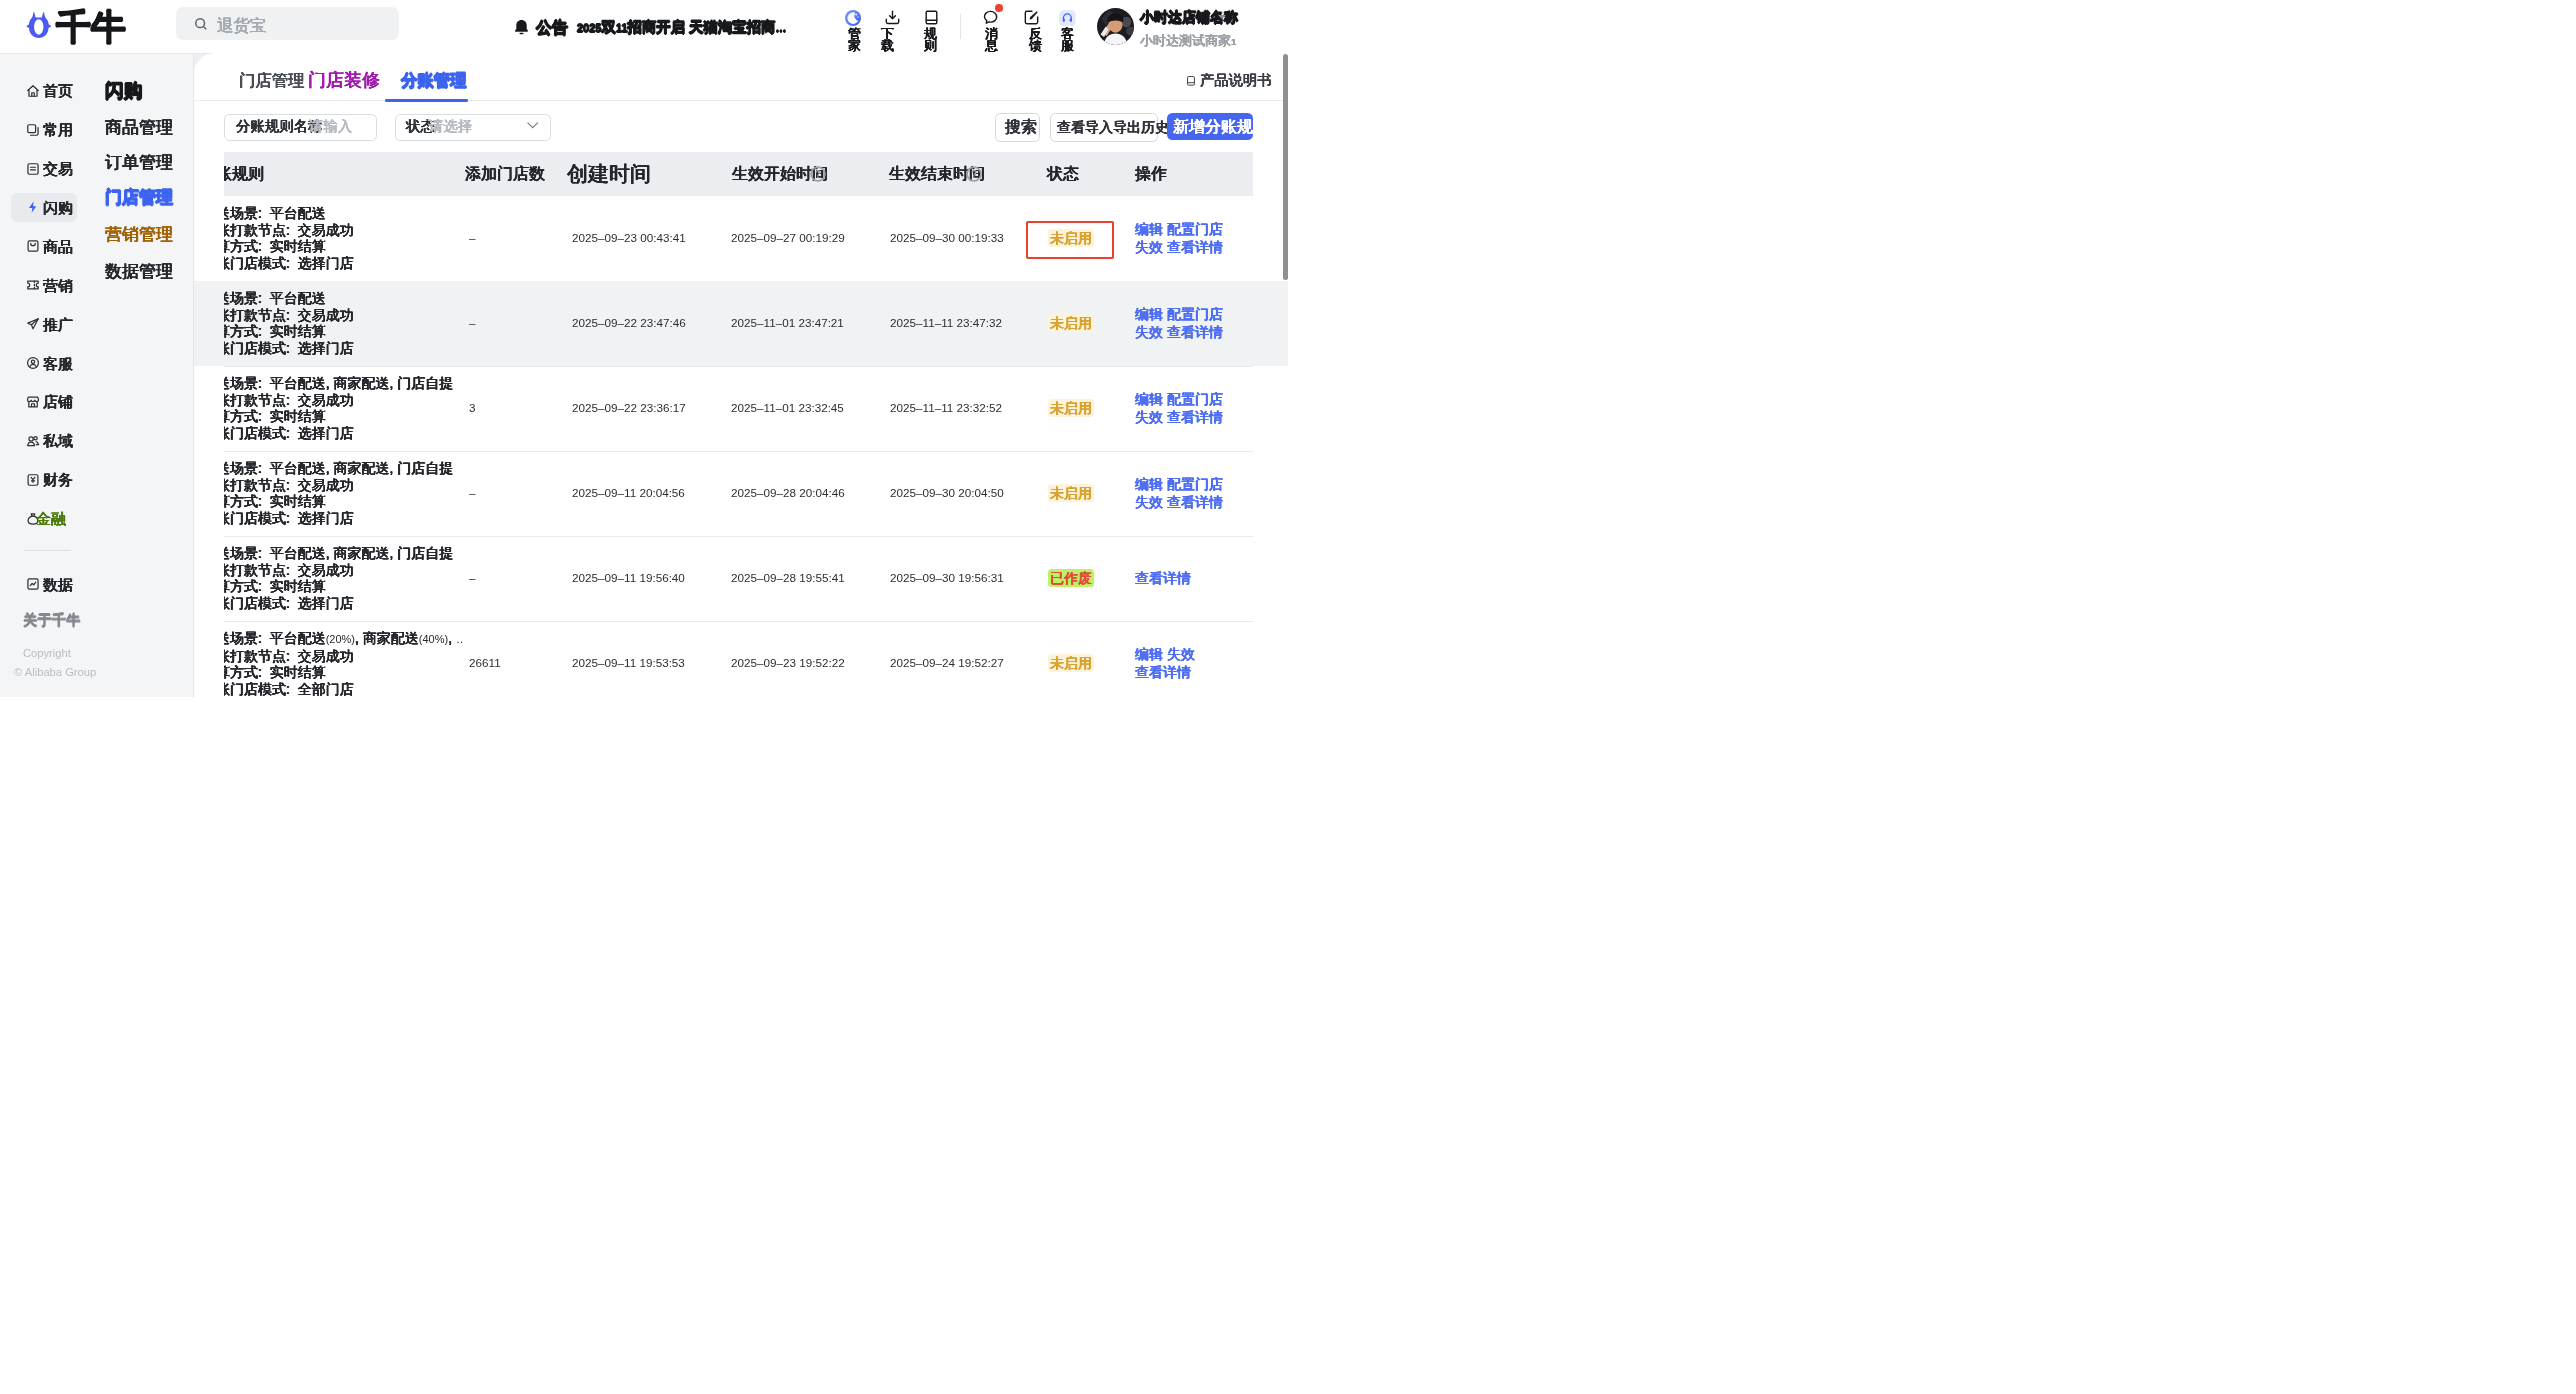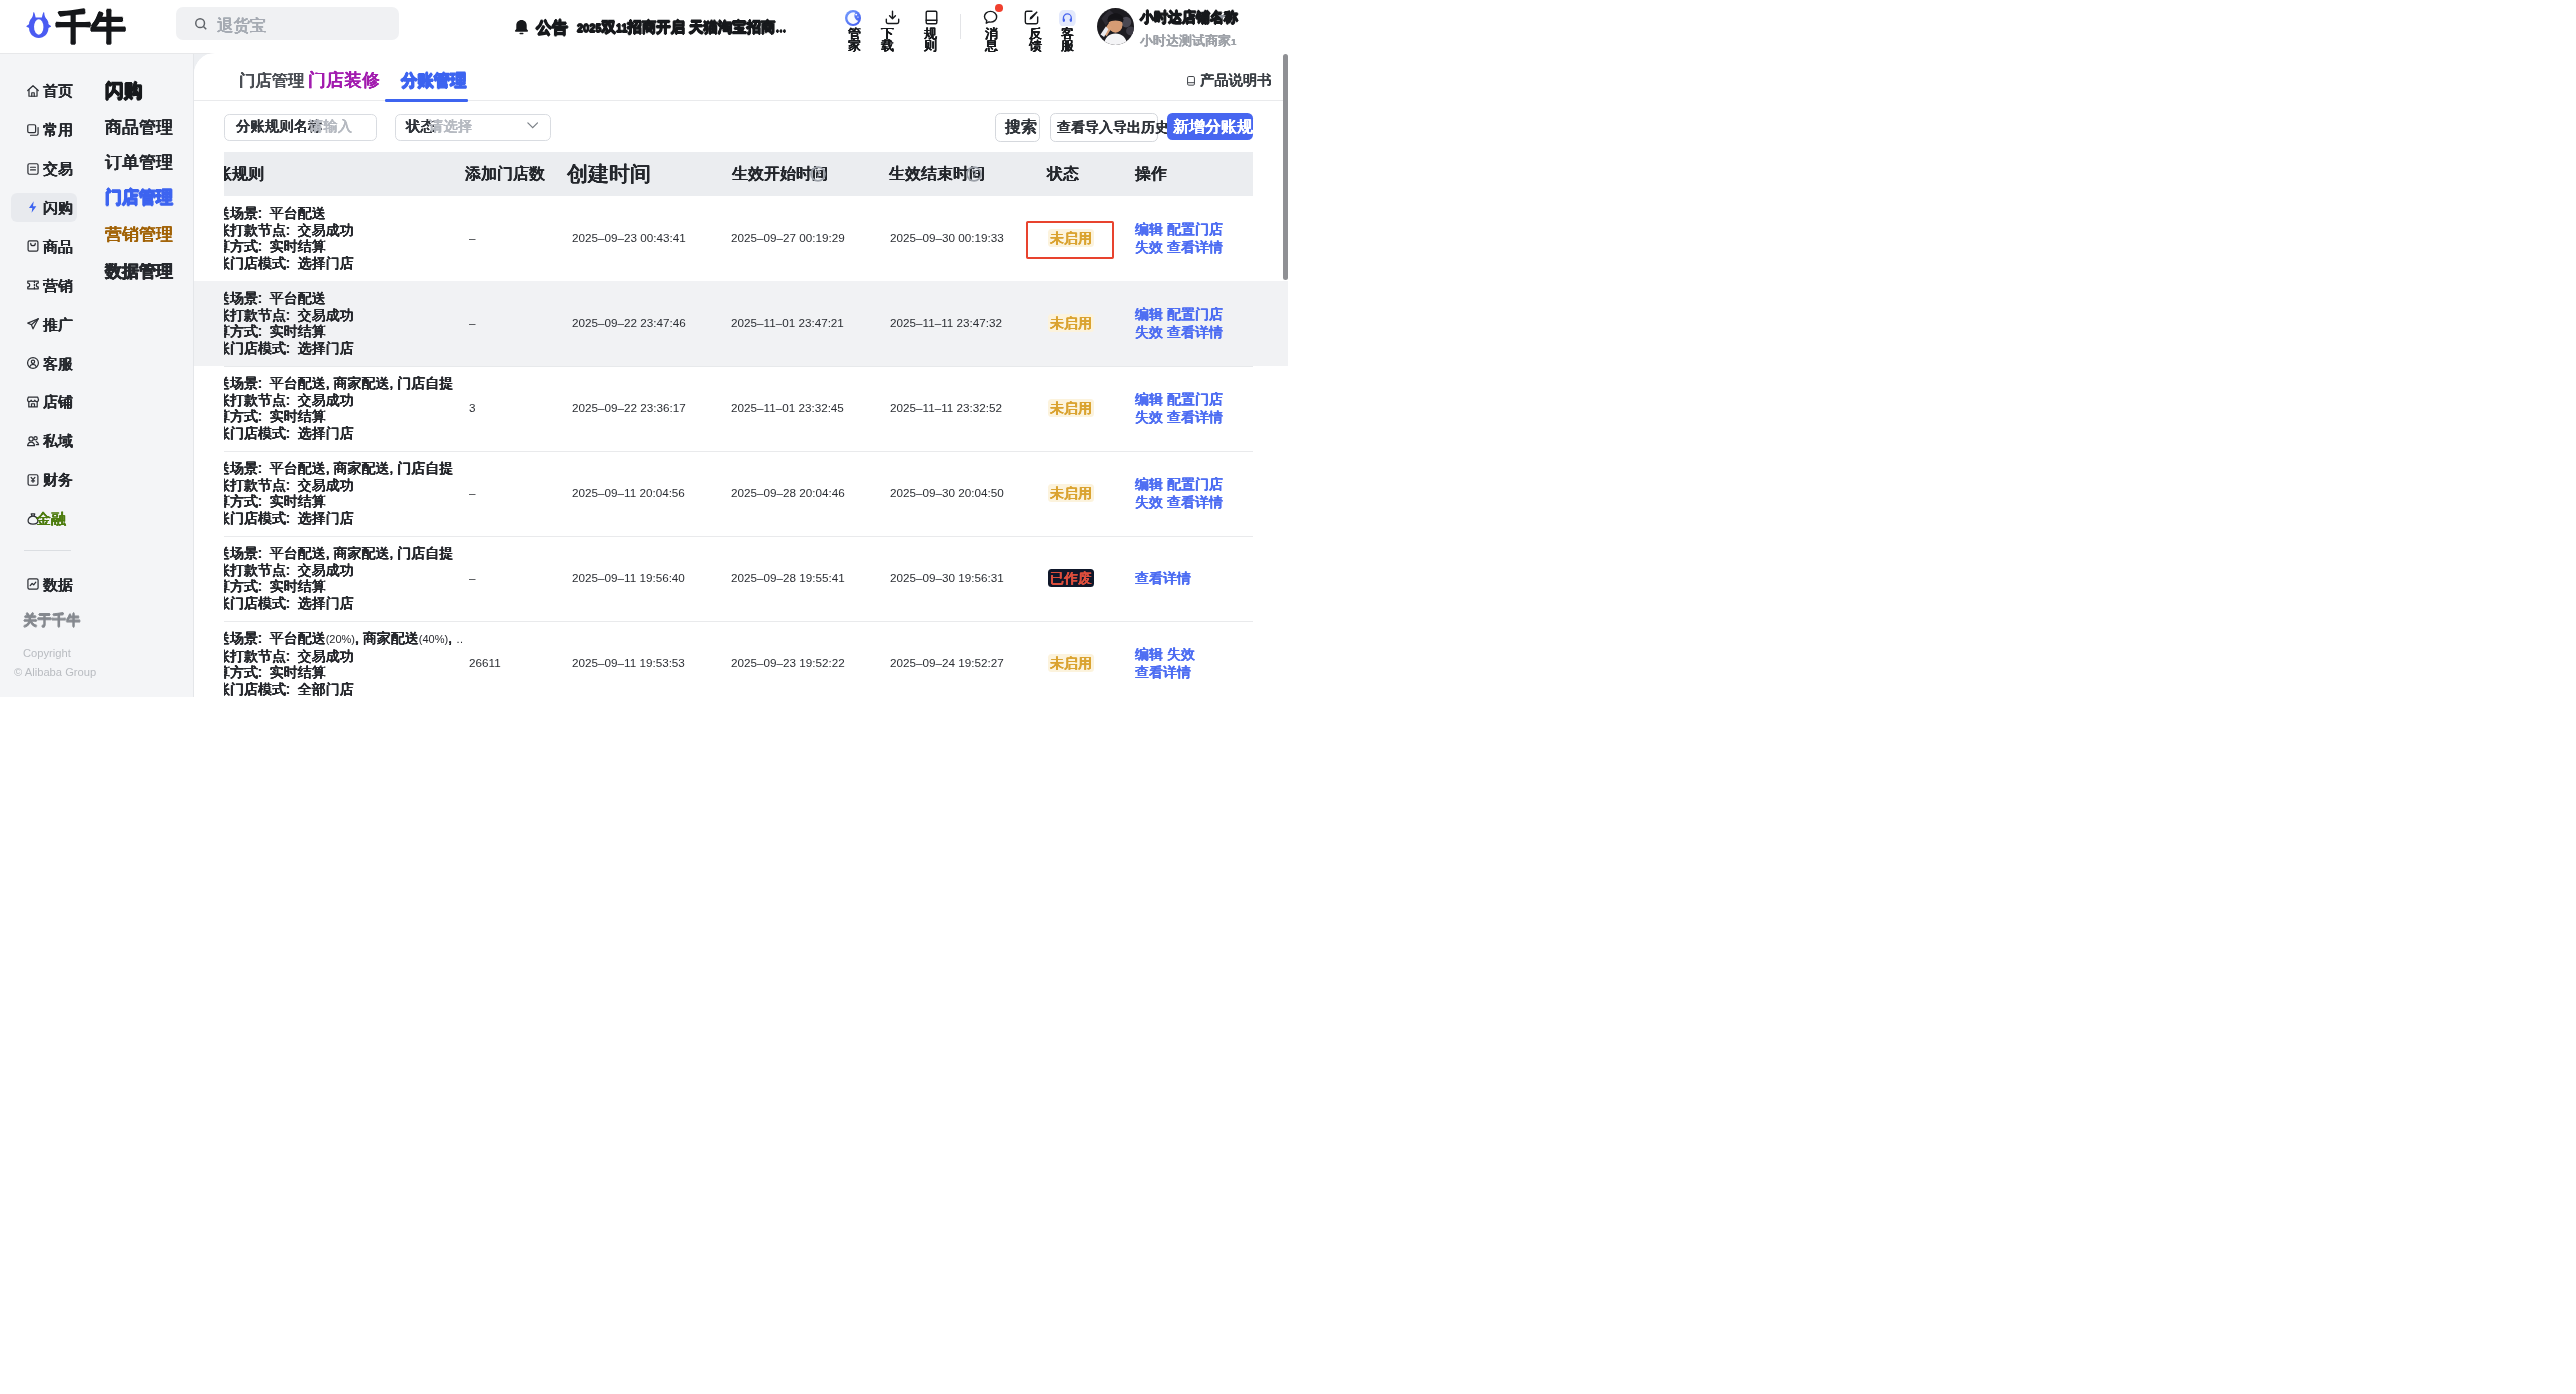--- a/index.html
+++ b/index.html
@@ -228,21 +228,21 @@
 <div class="abs ts" style="left:43px;top:577px;font-size:15px;line-height:15px;color:#26292e">数据</div>
 <div class="abs" style="left:24px;top:550px;width:47px;height:0.9px;background:#dbdee2"></div>
 <div class="abs tsb" style="left:23px;top:613px;font-size:14.4px;line-height:15px;color:#85898f">关于千牛</div>
 <div class="abs" style="left:23px;top:647px;font-size:11.2px;line-height:13px;color:#b9bcc1">Copyright</div>
 <div class="abs" style="left:14px;top:666px;font-size:11.2px;line-height:13px;color:#b9bcc1">© Alibaba Group</div>
 <div class="abs tsb" style="left:105px;top:83px;font-size:18.7px;line-height:16px;font-weight:700;color:#17191c">闪购</div>
 <div class="abs ts" style="left:105px;top:120px;font-size:17px;line-height:15px;color:#26292e;font-weight:400">商品管理</div>
 <div class="abs ts" style="left:105px;top:155px;font-size:17px;line-height:15px;color:#26292e;font-weight:400">订单管理</div>
 <div class="abs tsb" style="left:105px;top:190px;font-size:17px;line-height:15px;color:#3d64f0;font-weight:700">门店管理</div>
 <div class="abs ts" style="left:105px;top:227px;font-size:17px;line-height:15px;color:#a16207;font-weight:400">营销管理</div>
-<div class="abs ts" style="left:105px;top:264px;font-size:17px;line-height:15px;color:#26292e;font-weight:700">数据管理</div>
+<div class="abs ts" style="left:105px;top:264px;font-size:17px;line-height:15px;color:#26292e;font-weight:400">数据管理</div>
 
 <div class="abs" style="left:194px;top:53px;width:1094px;height:47px;border-bottom:0.9px solid #e9eaec;border-top-left-radius:21px;background:#fff"></div>
 <div class="abs ts" style="left:239px;top:72px;font-size:16.4px;line-height:16px;color:#4a4e54;font-weight:400">门店管理</div>
 <div class="abs ts" style="left:308px;top:72px;font-size:18px;line-height:16px;color:#a21caf;font-weight:400">门店装修</div>
 <div class="abs tsb" style="left:401px;top:72px;font-size:16.4px;line-height:16px;color:#3d64f0;font-weight:700">分账管理</div>
 <div class="abs" style="left:385px;top:99px;width:83px;height:2.6px;background:#3d64f0;border-radius:1.3px"></div>
 <div class="abs" style="left:1187px;top:76px;width:8px;height:9.7px">
       <svg width="8" height="9.7" viewBox="0 0 9 11" fill="none" stroke="#3c4046" stroke-width="1.1">
         <rect x=".6" y=".6" width="7.8" height="9.8" rx="1.4"></rect>
         <path d="M.6 7.6h7.8"></path>
@@ -344,21 +344,21 @@
 <div class="abs link" style="left:1135px;top:494px">失效</div>
 <div class="abs link" style="left:1167px;top:494px">查看详情</div>
 <div class="abs" style="left:224px;top:536px;width:1029px;height:0.9px;background:#e9eaec"></div>
 <div class="abs ts" style="left:224px;top:545px;width:239px;height:67px;overflow:hidden">
       <div class="rowtxt" style="margin-left:-8px">送场景:&nbsp;&nbsp;平台配送, 商家配送, 门店自提<br>账打款节点:&nbsp;&nbsp;交易成功<br>算方式:&nbsp;&nbsp;实时结算<br>账门店模式:&nbsp;&nbsp;选择门店</div>
     </div>
 <div class="abs lat2" style="left:469px;top:570px">–</div>
 <div class="abs lat2" style="left:572px;top:570px">2025–09–11 19:56:40</div>
 <div class="abs lat2" style="left:731px;top:570px">2025–09–28 19:55:41</div>
 <div class="abs lat2" style="left:890px;top:570px">2025–09–30 19:56:31</div>
-<div class="abs badge" style="left:1048px;top:569px;background:#0f172a;color:#dd4f3e">已作废</div>
+<div class="abs badge" style="left:1048px;top:569px;background:#bef264;color:#dd4f3e">已作废</div>
 <div class="abs link" style="left:1135px;top:570px">查看详情</div>
 <div class="abs" style="left:224px;top:621px;width:1029px;height:0.9px;background:#e9eaec"></div>
 <div class="abs ts" style="left:224px;top:630px;width:239px;height:67px;overflow:hidden">
       <div class="rowtxt" style="margin-left:-8px">送场景:&nbsp;&nbsp;平台配送<span class="lat">(20%)</span>, 商家配送<span class="lat">(40%)</span>, <span class="lat">…</span><br>账打款节点:&nbsp;&nbsp;交易成功<br>算方式:&nbsp;&nbsp;实时结算<br>账门店模式:&nbsp;&nbsp;全部门店</div>
     </div>
 <div class="abs lat2" style="left:469px;top:655px">26611</div>
 <div class="abs lat2" style="left:572px;top:655px">2025–09–11 19:53:53</div>
 <div class="abs lat2" style="left:731px;top:655px">2025–09–23 19:52:22</div>
 <div class="abs lat2" style="left:890px;top:655px">2025–09–24 19:52:27</div>
 <div class="abs badge" style="left:1048px;top:654px;background:#fcf3dd;color:#daa331">未启用</div>

